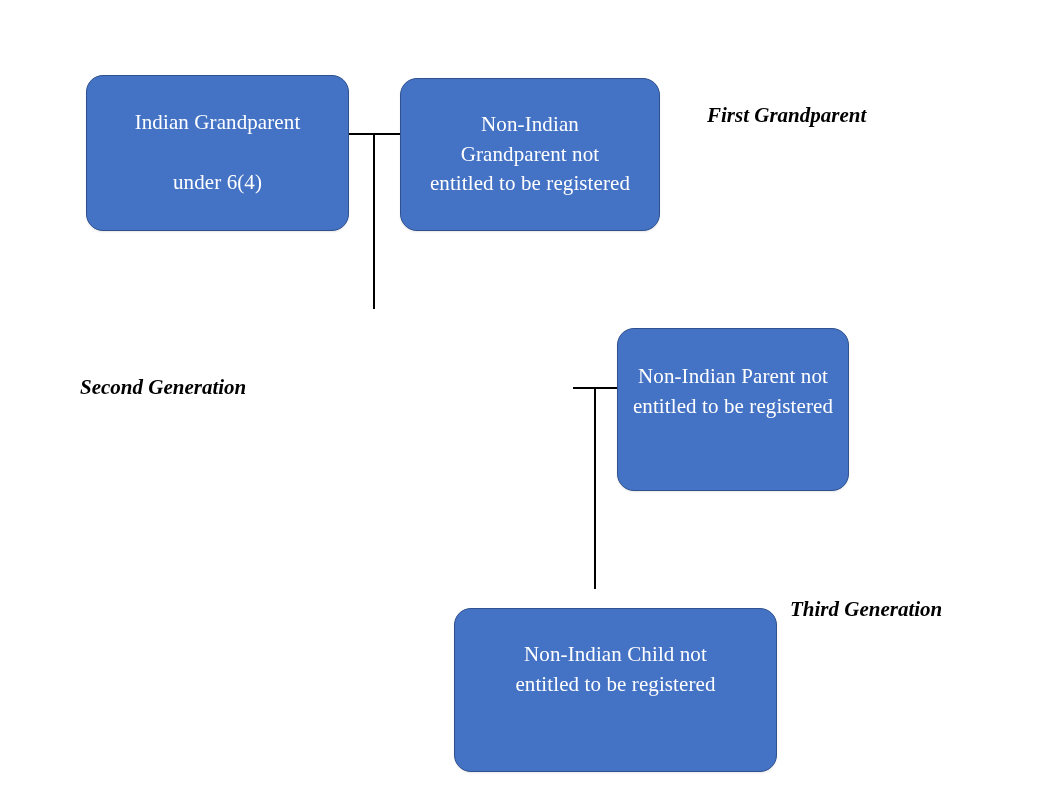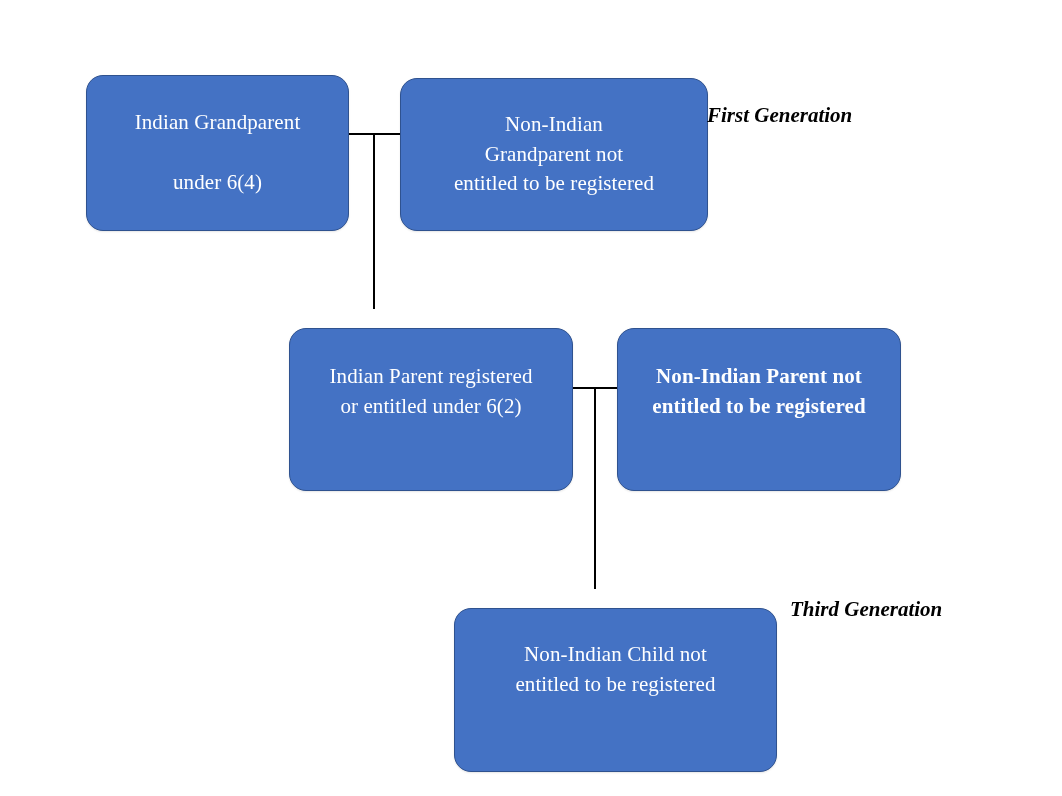--- a/index.html
+++ b/index.html
@@ -55,42 +55,40 @@
 </style>
 </head>
 <body>
 
 <div id="canvas">
 
   <div class="node" style="left:86px; top:55px; width:263px; height:156px;">
     <span class="label"><span>Indian Grandparent</span><br><br><span>under 6(4)</span></span>
   </div>
 
-  <div class="node" style="left:400px; top:58px; width:308px; height:153px;">
+  <div class="node" style="left:400px; top:58px; width:260px; height:153px;">
     <span class="label"><span>Non-Indian</span><br><span>Grandparent not</span><br><span>entitled to be registered</span></span>
   </div>
 
   <div class="connector h" style="left:349px; top:133px; width:51px;"></div>
 
   <div class="connector v" style="left:373px; top:133px; height:176px;"></div>
 
-  <div class="gen-label" style="left:707px; top:103px;">First Generation</div>
+  <div class="gen-label" style="left:707px; top:103px;">First Grandparent</div>
 
-  <div class="node" style="left:289px; top:308px; width:284px; height:163px;">
-    <span class="label" style="position:relative; top:-18px;"><span>Indian Parent registered</span><br><span>or entitled under 6(2)</span></span>
-  </div>
 
-  <div class="node" style="left:617px; top:308px; width:284px; height:163px;font-weight:bold;">
+  <div class="node" style="left:617px; top:308px; width:232px; height:163px;">
     <span class="label" style="position:relative; top:-18px;"><span>Non-Indian Parent not</span><br><span>entitled to be registered</span></span>
   </div>
 
   <div class="connector h" style="left:573px; top:387px; width:44px;"></div>
 
   <div class="connector v" style="left:594px; top:387px; height:202px;"></div>
 
+  <div class="gen-label" style="left:80px; top:375px;">Second Generation</div>
 
   <div class="node" style="left:454px; top:588px; width:323px; height:164px;">
     <span class="label" style="position:relative; top:-20px;"><span>Non-Indian Child not</span><br><span>entitled to be registered</span></span>
   </div>
 
   <div class="gen-label" style="left:790px; top:597px;">Third Generation</div>
 
 </div>
 
 </body></html>

